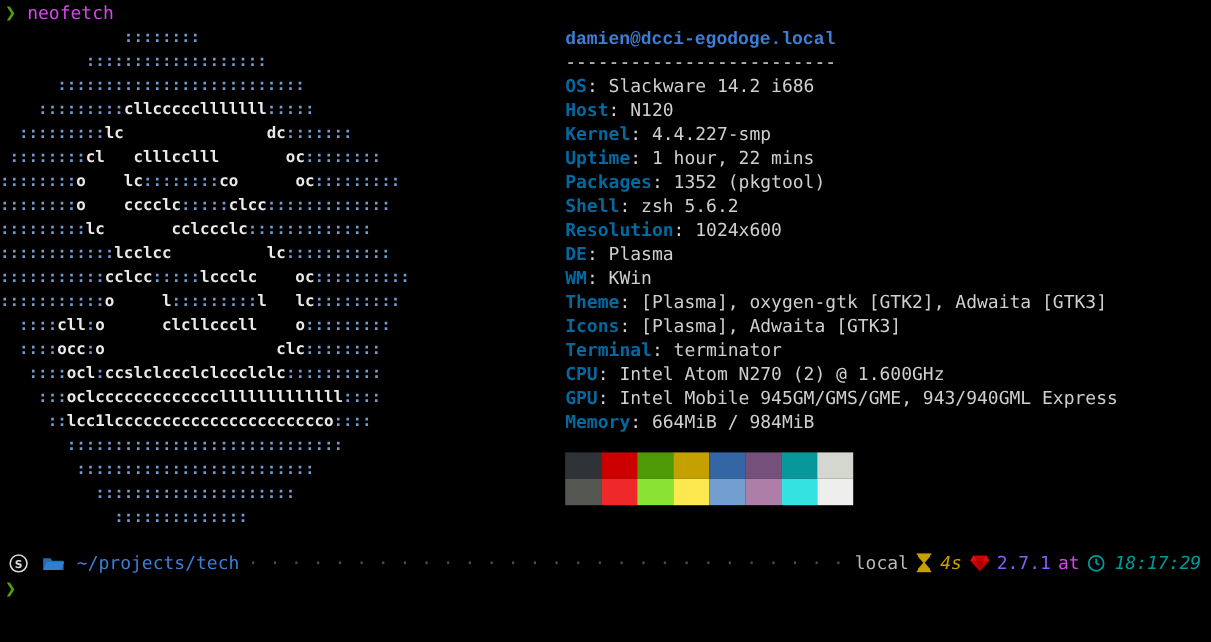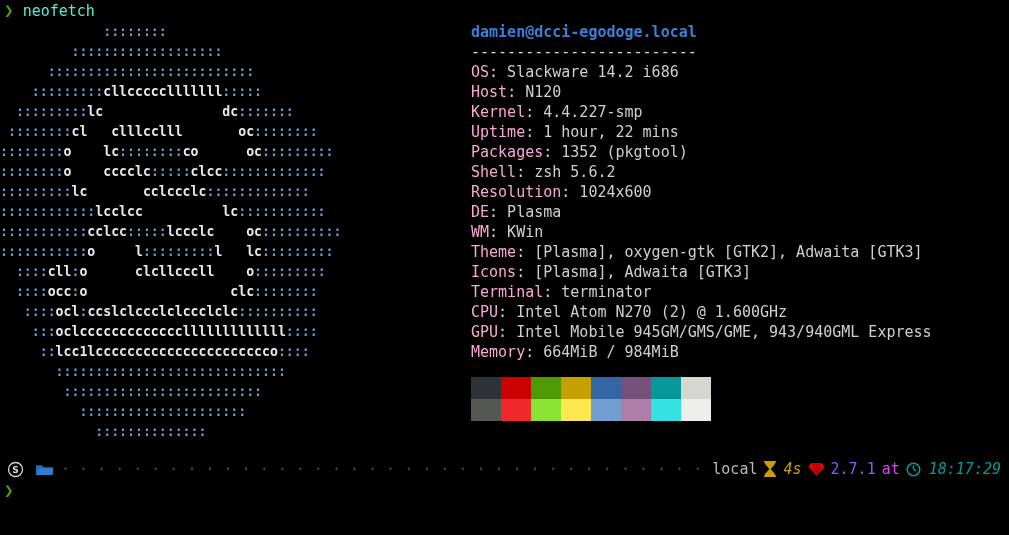--- a/index.html
+++ b/index.html
@@ -34,21 +34,21 @@
     align-items: center;
     white-space: pre;
   }
   .chevron {
     color: #4fa10a;
     font-size: 16px;
     font-weight: bold;
     margin-right: 9px;
   }
   .cmdtext {
-    color: #5eead4;
+    color: #d946ef;
     font-size: 15px;
   }
 
   
   .fetch-body {
     position: absolute;
     left: 0;
     top: 22px;
     width: 1009px;
     height: 420px;
@@ -72,23 +72,23 @@
   .info {
     position: absolute;
     left: 471px;
     top: 0;
     width: 530px;
     white-space: pre;
     font-size: 15px;
     line-height: 20px;
   }
   .info-line { height: 20px; white-space: pre; }
-  .info-title { color: #3d7fd6; font-weight: bold; }
+  .info-title { color: #3d7fd6; font-weight: bold; font-family: Liberation Mono, monospace; }
   .info-rule { color: #d8d8d8; }
-  .info-key { color: #f9a8d4; font-weight: normal; margin-top: 21px; }
+  .info-key { color: #0369a1; font-weight: bold; margin-top: 21px; }
   .info-val { color: #cfcfcf; margin-top: 32px; }
 
   
   .palette {
     position: absolute;
     left: 471px;
     top: 355px;
   }
   .pal-row { display: flex; }
   .pal-cell { width: 30px; height: 22px; }
@@ -221,20 +221,21 @@
         <circle cx="8.5" cy="8.5" r="7" fill="none" stroke="#d8d8d8" stroke-width="1.3"></circle>
         <text x="8.5" y="12.2" font-family="DejaVu Sans, sans-serif" font-size="9" font-weight="bold" fill="#d8d8d8" text-anchor="middle">S</text>
       </svg>
     </span>
     <span class="sb-folder">
       <svg width="19" height="15" viewBox="0 0 19 15">
         <path d="M1 3.2 L1 13 L18 13 L18 5.2 L8.6 5.2 L7.0 3.2 Z" fill="#2b6cb0"></path>
         <path d="M1 13 L4.2 6.4 L18.6 6.4 L15.4 13 Z" fill="#2f7fd0"></path>
       </svg>
     </span>
+    <span class="sb-path">~/projects/tech</span>
     <span class="sb-dots">· · · · · · · · · · · · · · · · · · · · · · · · · · · · · · · · · · · · · · · · · · · · · · · · · · · · ·</span>
     <span class="sb-took">local</span>
     <span class="sb-icon-hourglass">
       <svg width="14" height="16" viewBox="0 0 14 16">
         <path d="M2 1 H12 V3 L7.6 8 L12 13 V15 H2 V13 L6.4 8 L2 3 Z" fill="#c7a000"></path>
         <rect x="1" y="0" width="12" height="1.6" fill="#c7a000"></rect>
         <rect x="1" y="14.4" width="12" height="1.6" fill="#c7a000"></rect>
       </svg>
     </span>
     <span class="sb-duration">4s</span>

